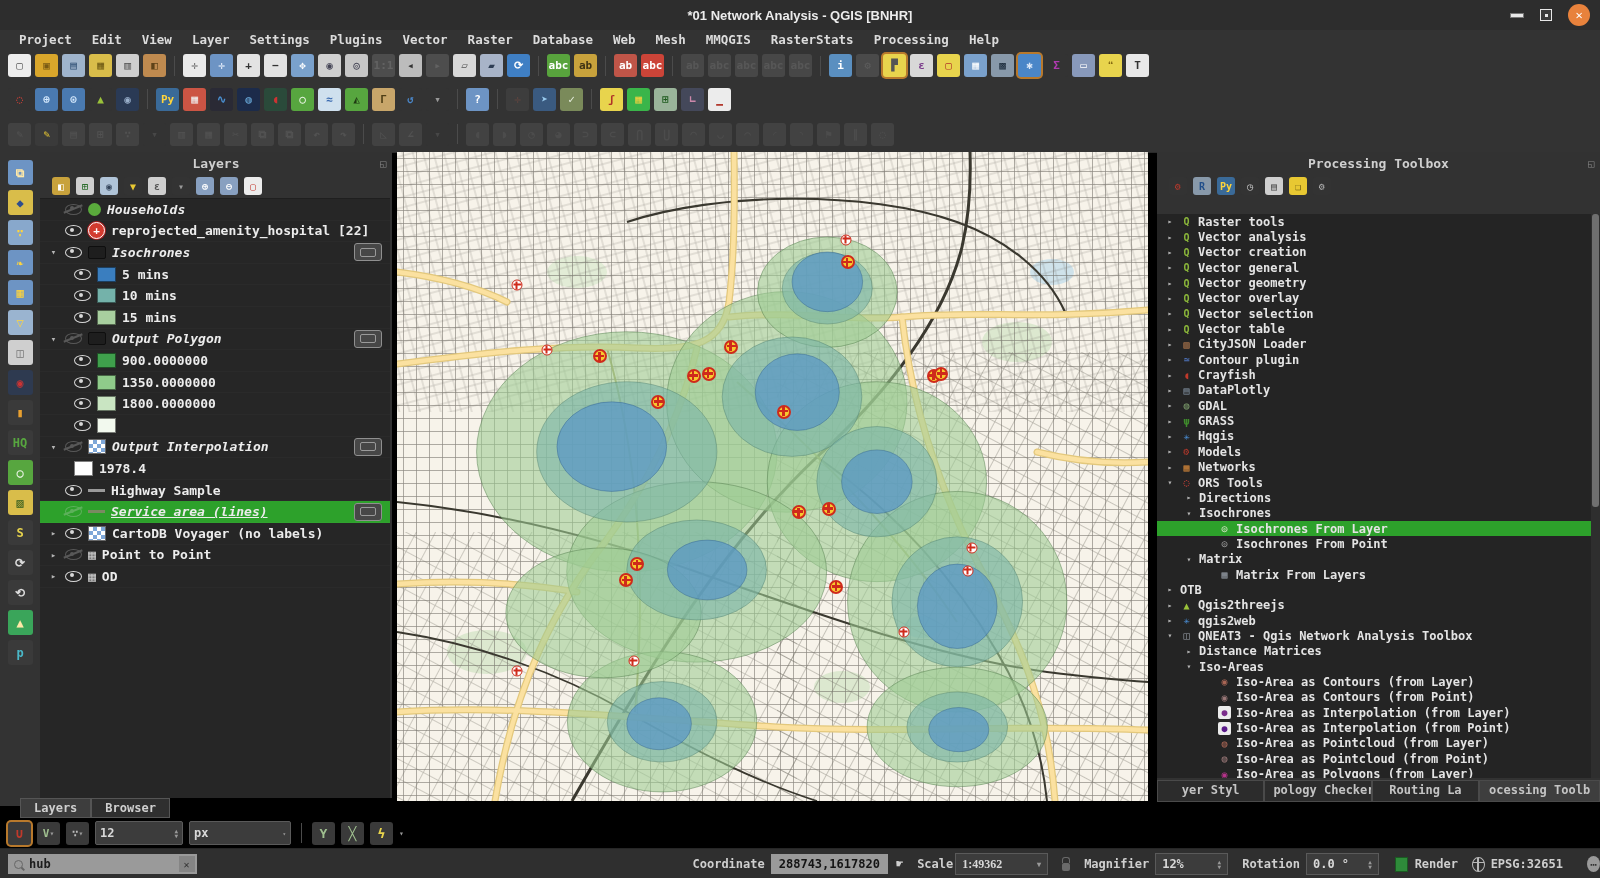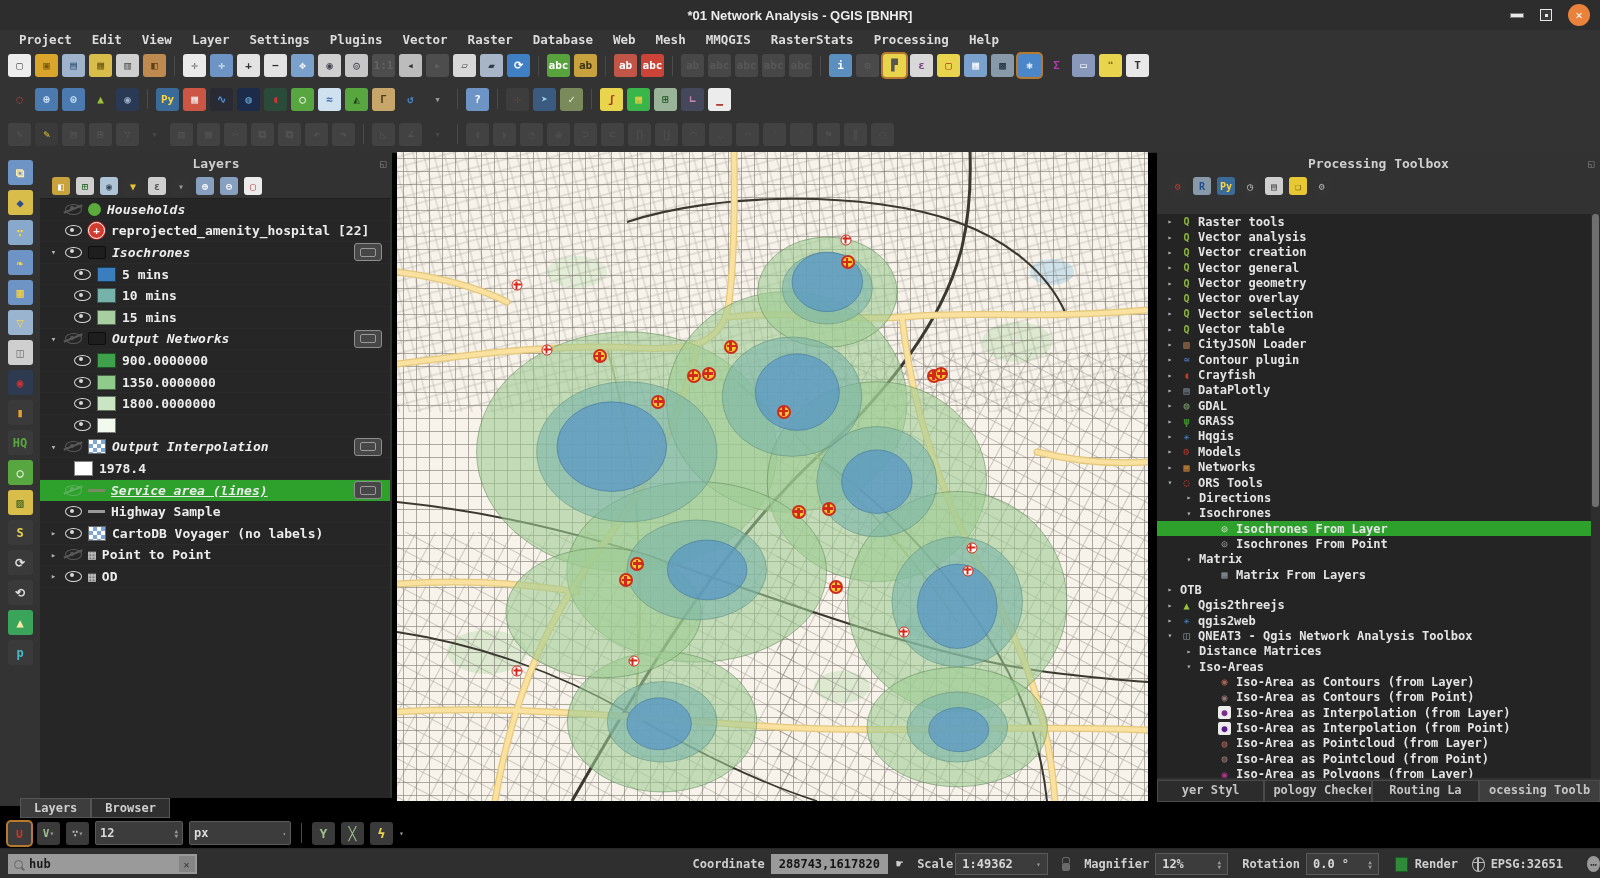--- a/index.html
+++ b/index.html
@@ -344,21 +344,21 @@
         </div>
         <div class="lrow" style="padding-left: 34px;">
           <span class="eye"></span>
           <span class="sw" style="background: rgb(168, 207, 159);"></span>
           <span class="lbl">15 mins</span>
         </div>
         <div class="lrow" style="padding-left: 8px;">
           <span class="arrow">▾</span>
           <span class="eye off"></span>
           <span class="grp-icon"></span>
-          <span class="lbl it">Output Networks</span>
+          <span class="lbl it">Output Polygon</span>
           <span class="lbadge">
             <i></i>
           </span>
         </div>
         <div class="lrow" style="padding-left: 34px;">
           <span class="eye"></span>
           <span class="sw" style="background: rgb(63, 160, 76);"></span>
           <span class="lbl">900.0000000</span>
         </div>
         <div class="lrow" style="padding-left: 34px;">
@@ -382,34 +382,34 @@
           <span class="raster-icon"></span>
           <span class="lbl it">Output Interpolation</span>
           <span class="lbadge">
             <i></i>
           </span>
         </div>
         <div class="lrow" style="padding-left: 34px;">
           <span class="sw" style="background: rgb(255, 255, 255);"></span>
           <span class="lbl">1978.4</span>
         </div>
+        <div class="lrow" style="padding-left: 8px;">
+          <span style="width: 11px; flex: 0 0 auto;"></span>
+          <span class="eye"></span>
+          <span class="line-sw" style="background: rgb(154, 154, 154);"></span>
+          <span class="lbl">Highway Sample</span>
+        </div>
         <div class="lrow sel" style="padding-left: 8px;">
           <span style="width: 11px; flex: 0 0 auto;"></span>
           <span class="eye off"></span>
           <span class="line-sw" style="background: rgb(122, 138, 98);"></span>
           <span class="lbl it ul">Service area (lines)</span>
           <span class="lbadge">
             <i></i>
           </span>
-        </div>
-        <div class="lrow" style="padding-left: 8px;">
-          <span style="width: 11px; flex: 0 0 auto;"></span>
-          <span class="eye"></span>
-          <span class="line-sw" style="background: rgb(154, 154, 154);"></span>
-          <span class="lbl">Highway Sample</span>
         </div>
         <div class="lrow" style="padding-left: 8px;">
           <span class="arrow">▸</span>
           <span class="eye"></span>
           <span class="raster-icon"></span>
           <span class="lbl">CartoDB Voyager (no labels)</span>
         </div>
         <div class="lrow" style="padding-left: 8px;">
           <span class="arrow">▸</span>
           <span class="eye off"></span>
@@ -772,21 +772,21 @@
       <span class="mag"></span>
       <span>hub</span>
       <span class="clear">✕</span>
     </div>
     <span style="margin-left:496px;">Coordinate</span>
     <div class="valbox" style="margin-left:6px;width:110px;">
       <span>288743,1617820</span>
     </div>
     <span style="margin-left:8px;color:#cfcfcf;">☛</span>
     <span style="margin-left:14px;">Scale</span>
-    <div class="darkbox" style="margin-left:2px;width:96px;">
+    <div class="darkbox" style="margin-left:2px;width:96px;font-family:Liberation Serif, serif;">
       <span>1:49362</span>
         <span class="caret" style="margin-left:auto;">▾</span>
     </div>
     <span class="lock" style="margin-left:14px;"></span>
     <span style="margin-left:14px;">Magnifier</span>
     <div class="darkbox" style="margin-left:6px;width:72px;">
       <span>12%</span>
       <span class="arrows" style="display:flex;flex-direction:column;font-size:6px;color:#999;line-height:5px;margin-left:auto;">▲<br>▼</span>
     </div>
     <span style="margin-left:14px;">Rotation</span>

